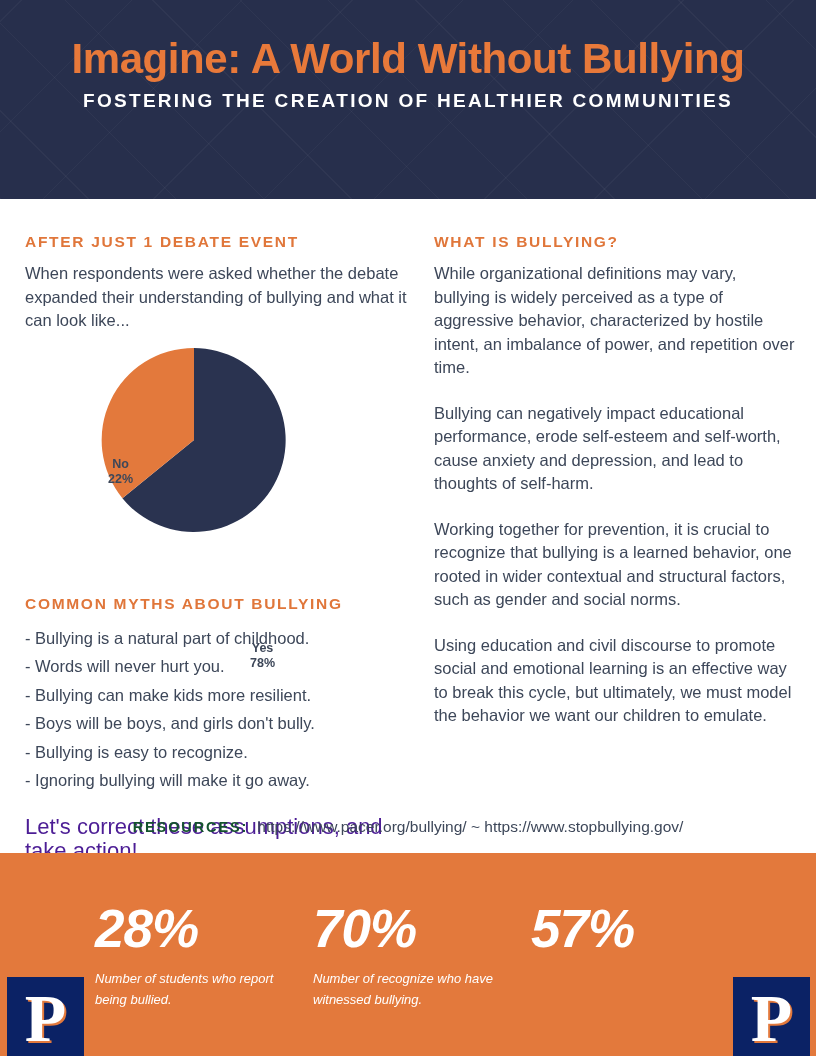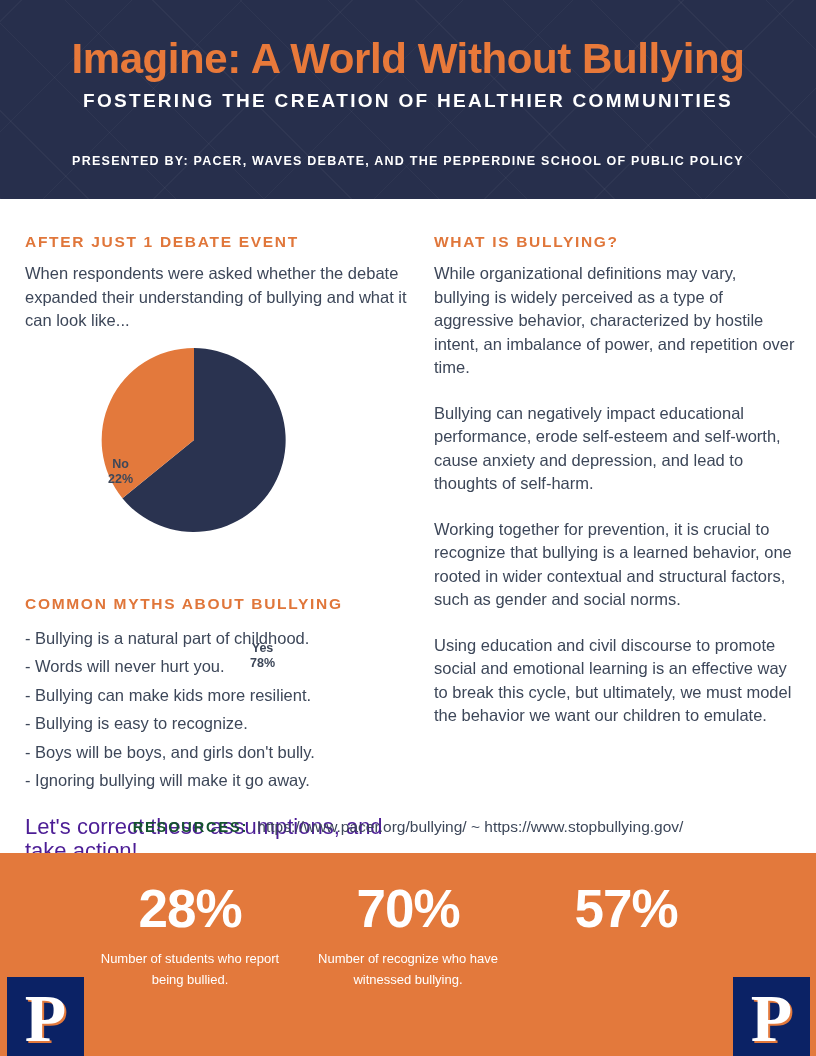--- a/index.html
+++ b/index.html
@@ -198,23 +198,23 @@
     left: 95px;
     top: 0;
     width: 626px;
     height: 203px;
     display: flex;
     flex-direction: row;
     justify-content: space-between;
   }
   .stat {
     width: 190px;
-    text-align: center;
-    padding-top: 26px;
+    padding-top: 46px;
     box-sizing: border-box;
+    font-style: italic;
   }
   .stat-value {
     color: #ffffff;
     font-size: 53px;
     font-weight: 700;
     line-height: 60px;
     letter-spacing: -1px;
   }
   .stat-caption {
     color: #ffffff;
@@ -246,21 +246,20 @@
   }
 </style>
 </head>
 <body>
 
 <div class="poster">
 
   <div class="header">
     <div class="title">Imagine: A World Without Bullying</div>
     <div class="subtitle">FOSTERING THE CREATION OF HEALTHIER COMMUNITIES</div>
-    <div class="presented">PRESENTED BY: PACER, WAVES DEBATE, AND THE PEPPERDINE SCHOOL OF PUBLIC POLICY</div>
   </div>
 
   <div class="col-left">
 
     <div class="sec-head">AFTER JUST 1 DEBATE EVENT</div>
     <p class="body-text">When respondents were asked whether the debate expanded their understanding of bullying and what it can look like...</p>
 
     <div class="chart-wrap">
       <svg class="pie-svg" width="190" height="190" viewBox="0 0 190 190">
 
@@ -276,22 +275,22 @@
         <span>Yes</span><br>
         <span>78%</span>
       </div>
     </div>
 
     <div class="sec-head myths-head">COMMON MYTHS ABOUT BULLYING</div>
     <div>
       <div class="myth-line">- Bullying is a natural part of childhood.</div>
       <div class="myth-line">- Words will never hurt you.</div>
       <div class="myth-line">- Bullying can make kids more resilient.</div>
+      <div class="myth-line">- Boys will be boys, and girls don't bully.</div>
       <div class="myth-line">- Bullying is easy to recognize.</div>
-      <div class="myth-line">- Boys will be boys, and girls don't bully.</div>
       <div class="myth-line">- Ignoring bullying will make it go away.</div>
     </div>
     <div class="myths-closing">Let's correct these assumptions, and take action!</div>
   </div>
 
   <div class="col-right">
     <div class="sec-head">WHAT IS BULLYING?</div>
     <p class="para">While organizational definitions may vary, bullying is widely perceived as a type of aggressive behavior, characterized by hostile intent, an imbalance of power, and repetition over time.</p>
     <p class="para">Bullying can negatively impact educational performance, erode self-esteem and self-worth, cause anxiety and depression, and lead to thoughts of self-harm.</p>
     <p class="para">Working together for prevention, it is crucial to recognize that bullying is a learned behavior, one rooted in wider contextual and structural factors, such as gender and social norms.</p>

